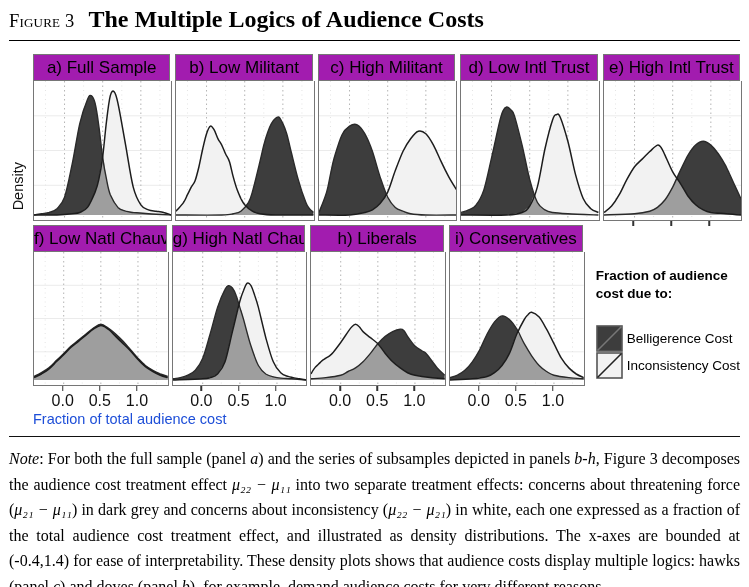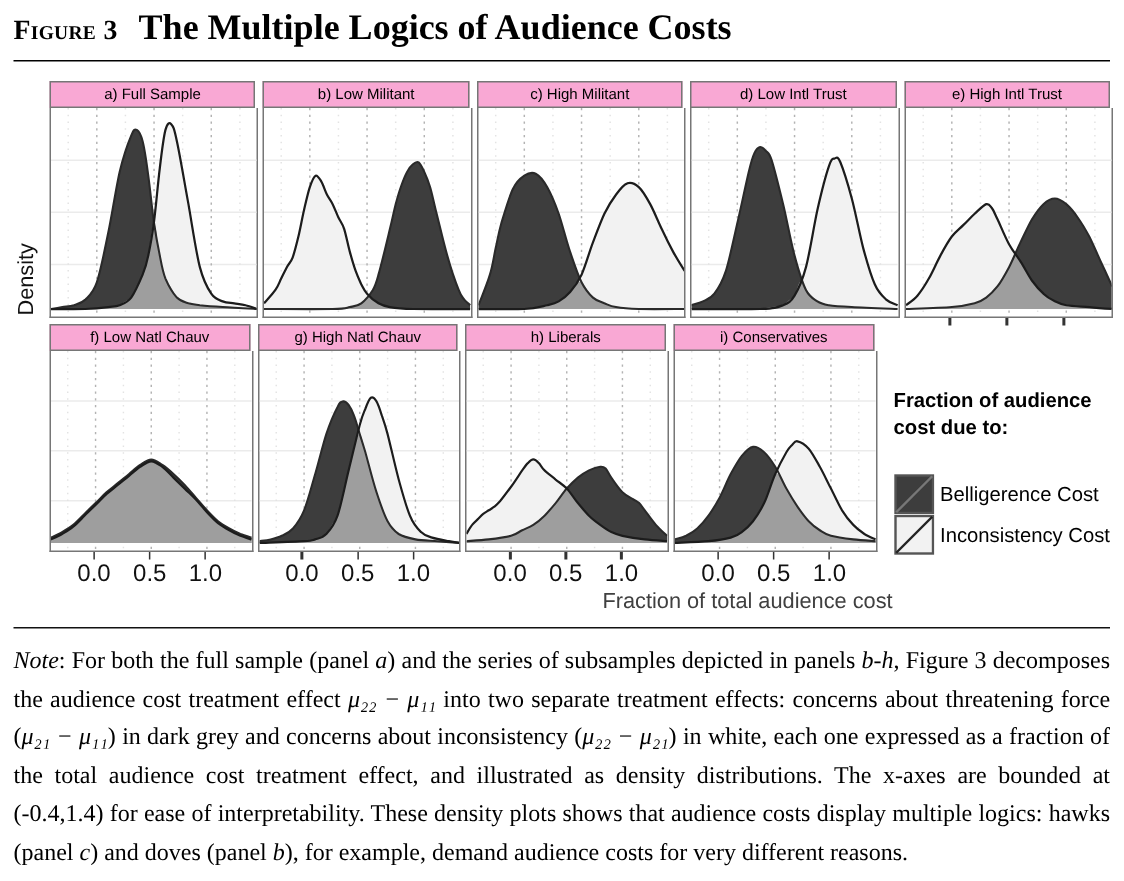--- a/index.html
+++ b/index.html
@@ -1,34 +1,34 @@
 <!DOCTYPE html>
 <html><head>
 <meta charset="utf-8">
 <style>
   html,body{margin:0;padding:0;background:#fff;}
   .figure{width:749px;height:587px;box-sizing:border-box;padding:6px 9px 0 9px;
           font-family:"Liberation Serif","DejaVu Serif",serif;background:#fff;overflow:hidden;position:relative;}
   .figure-caption{display:flex;gap:14px;align-items:baseline;border-bottom:1.5px solid #000;padding-bottom:7px;}
-  .fig-label{font-variant:small-caps;font-weight:bold;font-size:18.5px;letter-spacing:.2px;color:#000;}
+  .fig-label{font-variant:small-caps;font-weight:normal;font-size:18.5px;letter-spacing:.2px;color:#000;}
   .fig-title{font-weight:bold;font-size:24px;color:#000;}
   .chart{position:relative;padding-left:24px;margin-top:13px;font-family:"Liberation Sans",sans-serif;}
   .y-axis-label{position:absolute;left:1px;top:108px;writing-mode:vertical-rl;transform:rotate(180deg);
                 font-size:14.5px;color:#111;}
   .row{display:grid;grid-template-columns:repeat(5,1fr);gap:5px;}
   .row-bottom{margin-top:4px;}
   .panel{display:flex;flex-direction:column;position:relative;min-width:0;}
-  .panel-header{background:#f9a8d4;border:1px solid #767676;font-size:10px;text-align:center;
+  .panel-header{background:#a21caf;border:1px solid #767676;font-size:17px;text-align:center;
                 padding:3px 0 2px 0;color:#000;white-space:nowrap;overflow:hidden;}
   .panel svg{display:block;border:1px solid #767676;border-top:none;background:#fff;width:100%;}
   .axis-strip{position:relative;height:24px;}
   .axis-strip.ticks-only{position:absolute;top:100%;left:0;right:0;height:6px;}
   .tick{position:absolute;top:0;width:1.5px;height:5px;background:#333;transform:translateX(-50%);}
   .tick-label{position:absolute;top:6px;transform:translateX(-50%);font-size:16px;color:#111;}
-  .x-axis-title{width:79.5%;text-align:right;font-size:14.5px;color:#404040;margin-top:1px;}
+  .x-axis-title{width:79.5%;text-align:left;font-size:14.5px;color:#1d4ed8;margin-top:1px;}
   .legend{padding:42px 0 0 8px;font-family:"Liberation Sans",sans-serif;}
   .legend-title{font-weight:bold;font-size:13.5px;line-height:1.3;color:#000;margin-bottom:23px;max-width:135px;}
   .legend-row{display:flex;align-items:center;height:27px;}
   .swatch{width:27px;height:27px;margin-right:4px;flex:0 0 27px;}
   .legend-entry{font-size:13.5px;color:#000;white-space:nowrap;}
   .note{margin-top:9px;border-top:1.5px solid #111;padding-top:9px;font-size:16px;line-height:1.6;
         text-align:justify;color:#000000;}
 </style>
 </head>
 <body>

